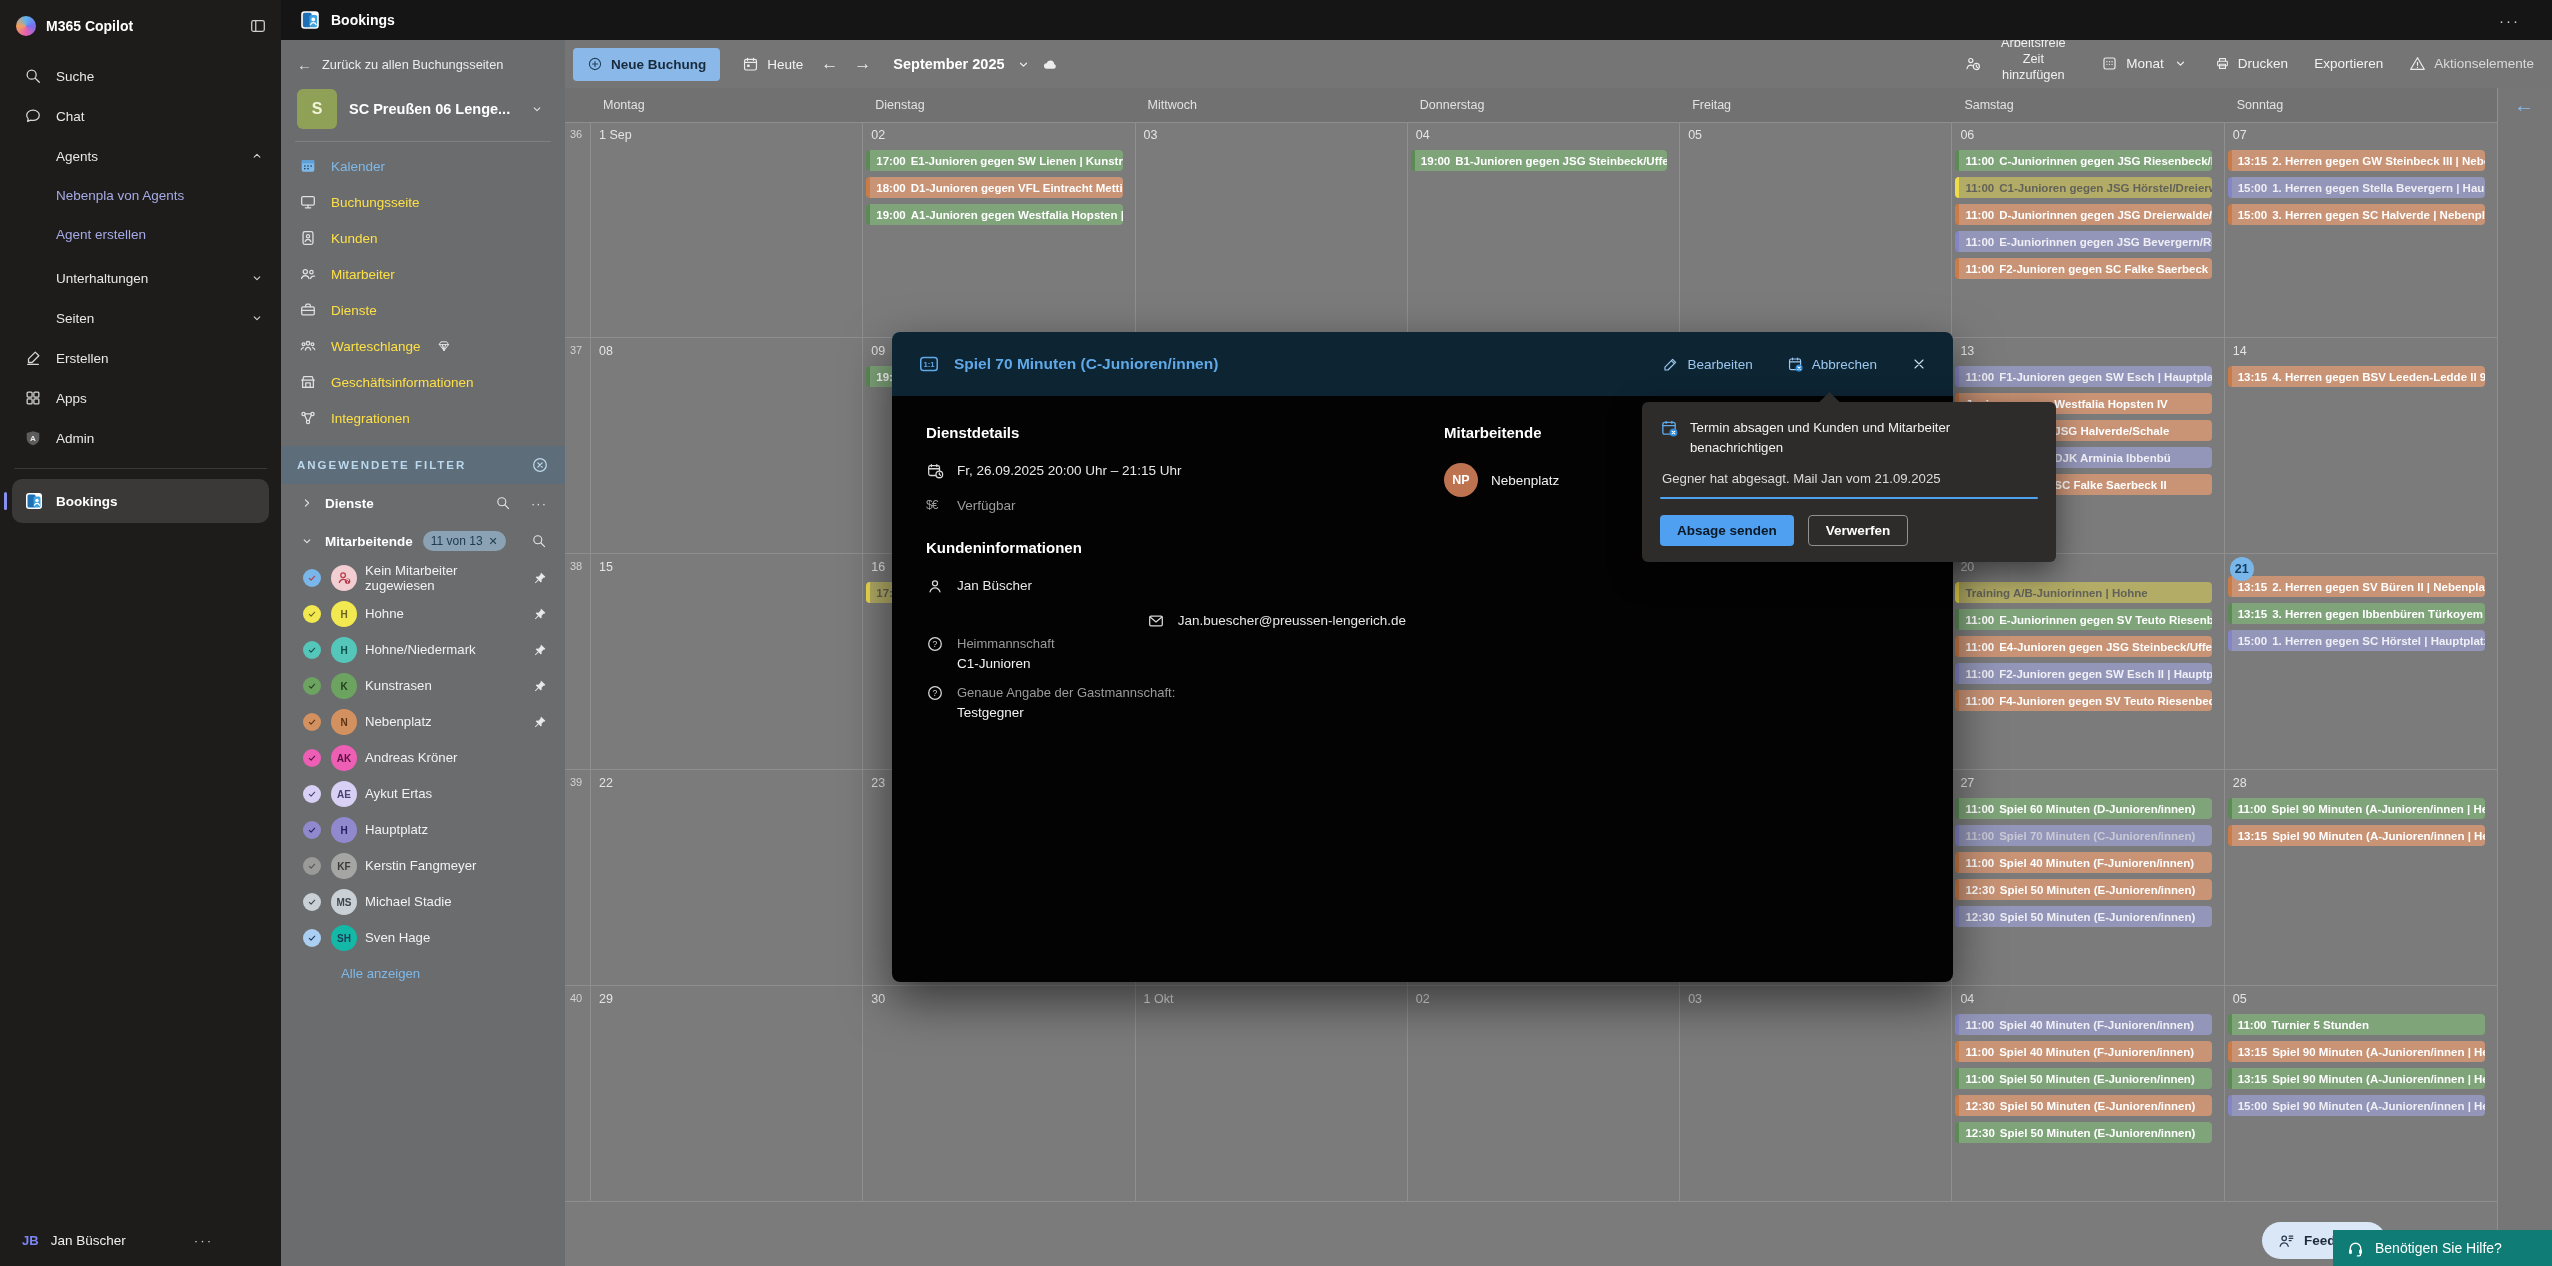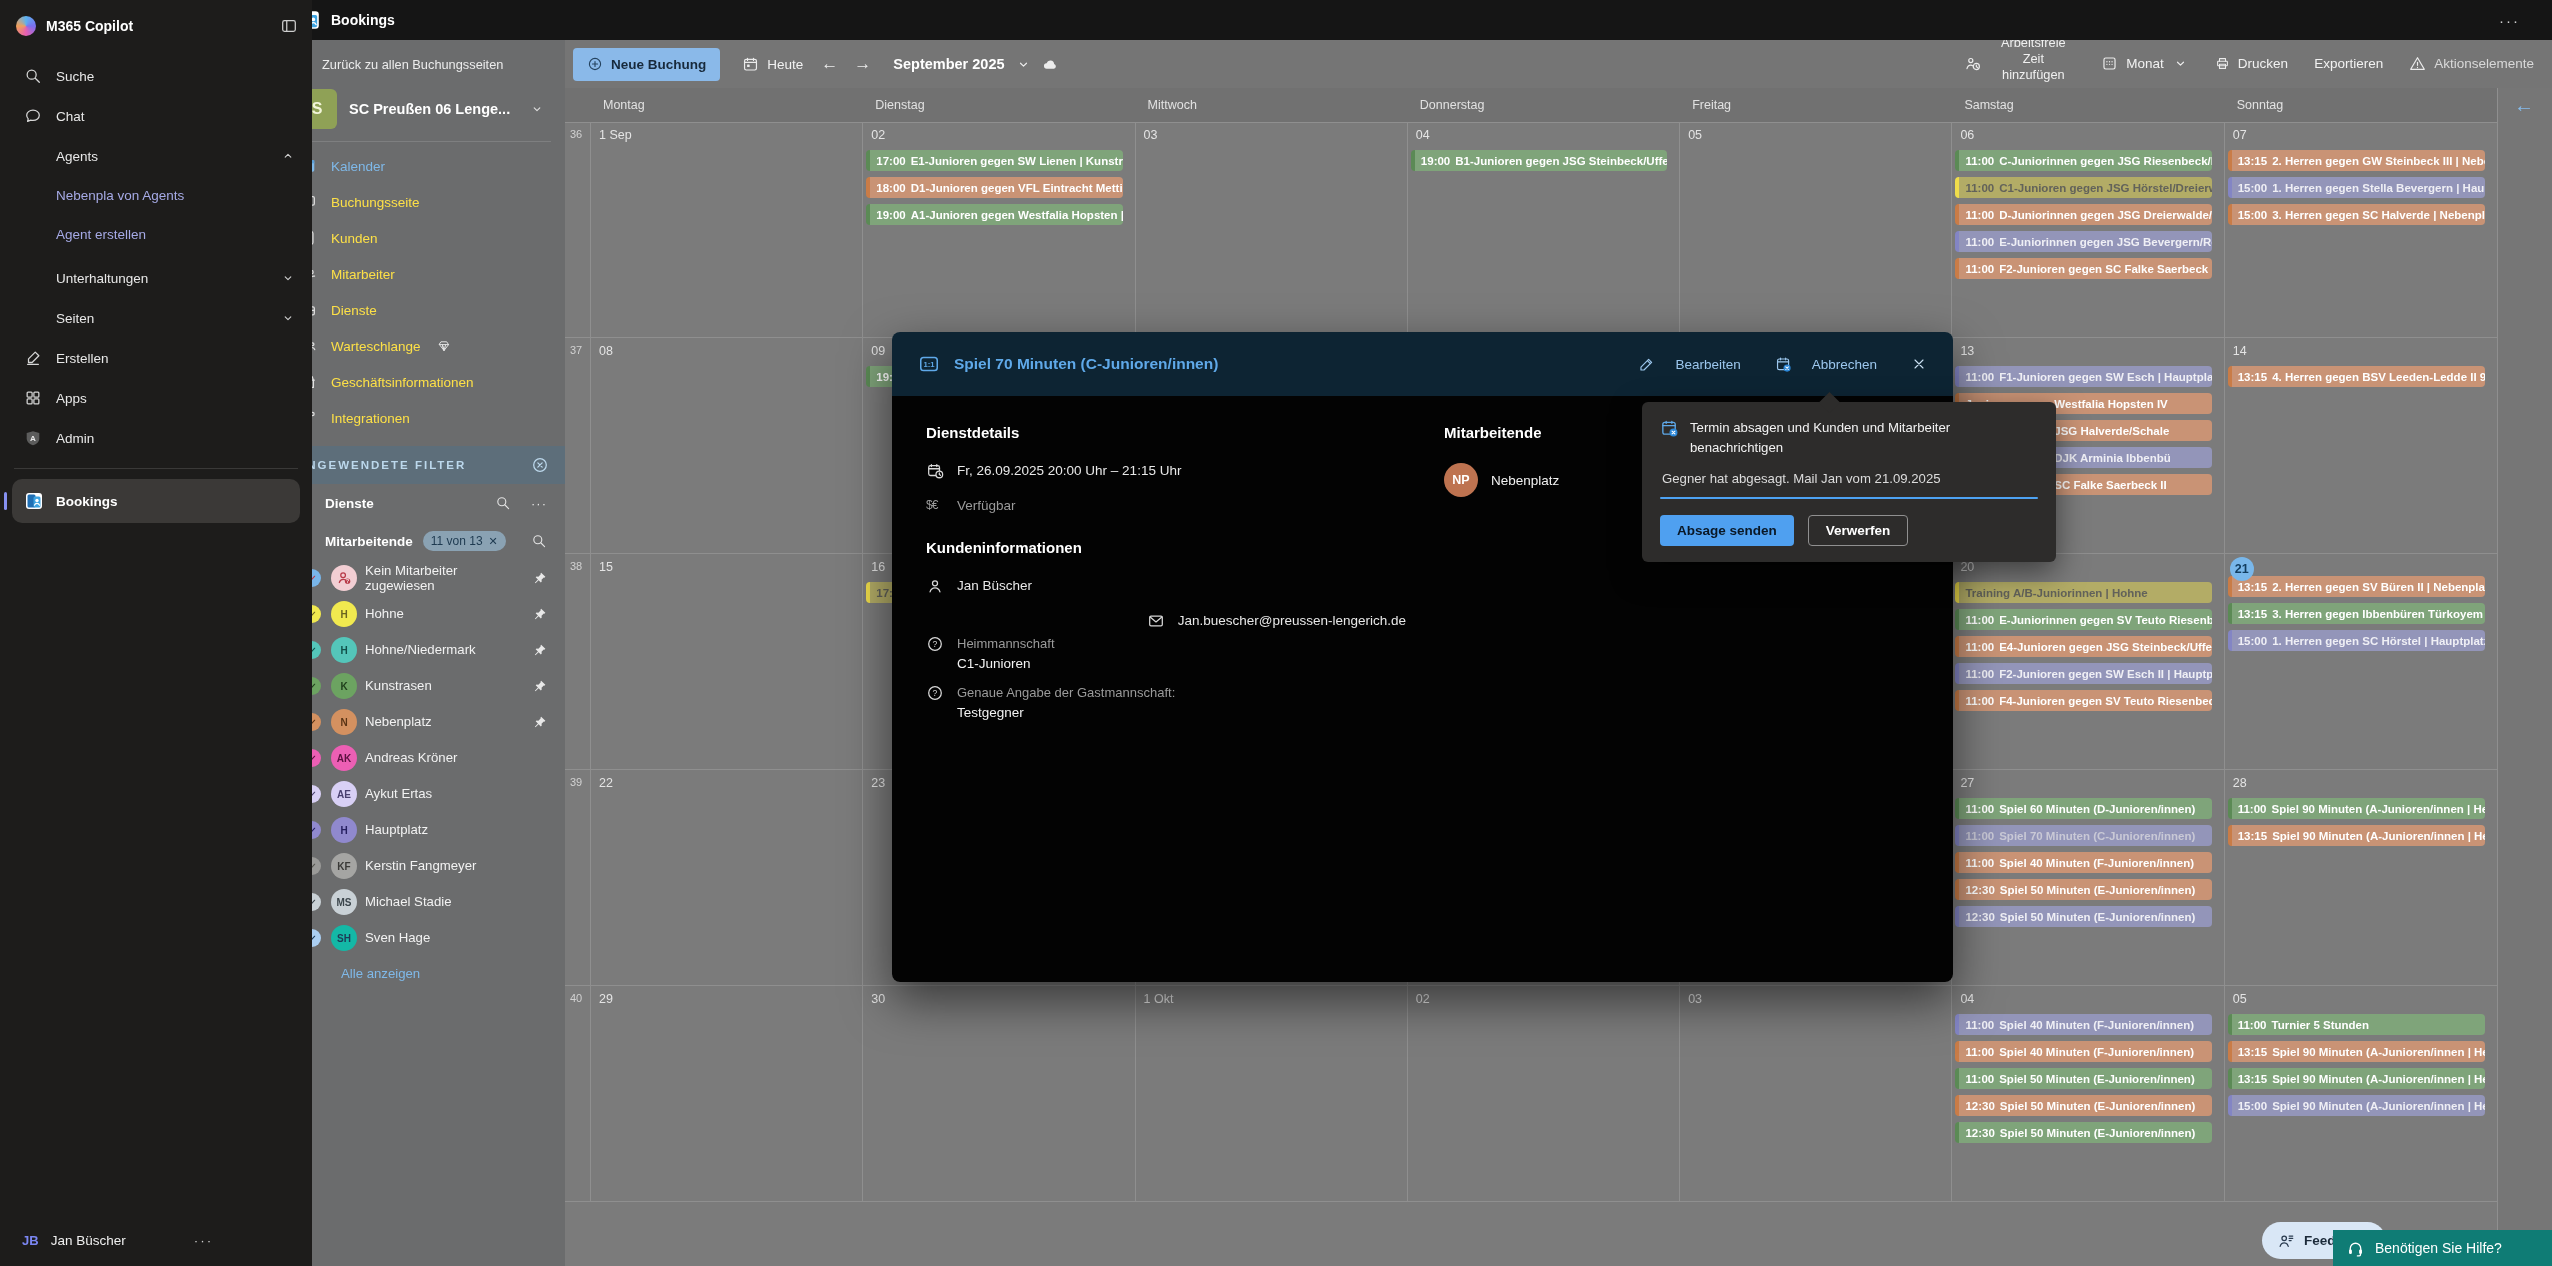--- a/index.html
+++ b/index.html
@@ -3,21 +3,21 @@
 <meta charset="utf-8">
 <style>
   html,body{margin:0;padding:0;background:#0c0c0c;}
   .stage{position:relative;width:2552px;height:1266px;overflow:hidden;
          font-family:"Liberation Sans",sans-serif;background:#7b7b7b;
          -webkit-font-smoothing:antialiased;color:#eee;}
   .ic{display:inline-flex;flex:none;}
   .ic svg{width:100%;height:100%;display:block;}
 
   
-  .rail{position:absolute;left:0;top:0;width:312px;height:1266px;background:#1d1c1b;z-index:5;}
+  .rail{position:absolute;left:0;top:0;width:281px;height:1266px;background:#1d1c1b;z-index:5;}
   .rail-head{display:flex;align-items:center;gap:10px;padding:16px 14px 6px 16px;}
   .copilot-logo{width:20px;height:20px;border-radius:50%;
      background:conic-gradient(#5bb3f0,#7a6ff0,#e85fb0,#f0a05a,#5bb3f0);}
   .rail-brand{font-size:14px;font-weight:700;color:#fff;flex:1;}
   .rail-toggle{width:18px;height:18px;color:#cfcfcf;}
   .rail-list{margin-top:14px;}
   .rail-item{display:flex;align-items:center;gap:14px;height:40px;padding:0 16px 0 24px;
      font-size:13.5px;color:#e8e8e8;cursor:default;}
   .rail-item .ic{width:18px;height:18px;color:#d6d6d6;}
   .rail-sec{display:flex;align-items:center;height:40px;padding:0 16px 0 56px;
@@ -124,21 +124,21 @@
      border-left:4px solid transparent;}
   .ev .t{margin-right:5px;flex:none;}
 
   
   .modal{position:absolute;left:892px;top:332px;width:1061px;height:650px;border-radius:8px;
      overflow:hidden;box-shadow:0 18px 48px rgba(0,0,0,.55);z-index:10;}
   .m-head{display:flex;align-items:center;height:64px;background:#0d2433;padding:0 26px;}
   .m-head .tic{width:22px;height:22px;color:#5fa9e9;margin-right:14px;}
   .m-title{font-size:15.5px;font-weight:700;color:#5fa9e9;}
   .m-actions{margin-left:auto;display:flex;align-items:center;gap:34px;}
-  .m-act{display:flex;align-items:center;gap:20px;font-size:13.5px;color:#9cc7ee;}
+  .m-act{display:flex;align-items:center;gap:8px;font-size:13.5px;color:#9cc7ee;}
   .m-act .ic{width:17px;height:17px;}
   .m-close{width:16px;height:16px;color:#c9dff2;}
   .m-body{position:relative;background:#030303;height:586px;}
   .m-body h3{margin:0 0 22px 0;font-size:15px;font-weight:700;color:#fff;}
   .mb-left{position:absolute;left:34px;top:28px;width:480px;}
   .mb-right{position:absolute;left:552px;top:28px;}
   .mrow{display:flex;align-items:flex-start;gap:13px;margin-bottom:18px;font-size:13.5px;color:#e8e8e8;}
   .mrow .ic{width:18px;height:18px;color:#d8d8d8;margin-top:-1px;}
   .mrow.gray{color:#9b9b9b;}
   .moneyic{font-size:12px;color:#9b9b9b;letter-spacing:-1px;flex:none;width:18px;}

